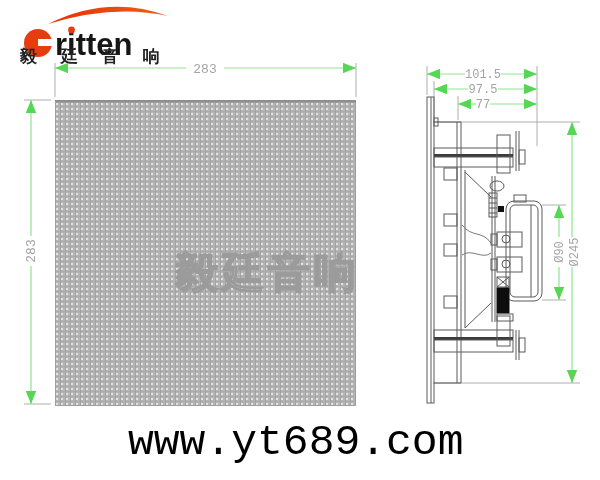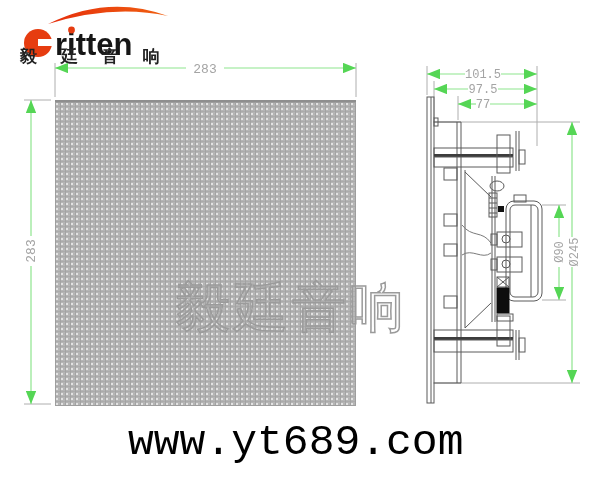--- a/index.html
+++ b/index.html
@@ -13,22 +13,22 @@
     background-color:#b5b5b5;
     background-image:
       radial-gradient(circle at 2px 2px,#e2e2e2 0.9px,rgba(0,0,0,0) 1.3px),
       repeating-linear-gradient(90deg,#a3a3a3 0 1px,rgba(0,0,0,0) 1px 5px),
       repeating-linear-gradient(0deg,#ababab 0 1px,rgba(0,0,0,0) 1px 5px);
     background-size:5px 5px,10px 10px,10px 10px;
     border-top:2px solid #8e8e8e;
     box-shadow:inset 0 0 0 1px #9e9e9e;
   }
   .watermark{
-    position:absolute;left:176px;top:281px;
-    font-size:54px;line-height:1;font-weight:400;letter-spacing:4px;
+    position:absolute;left:176px;top:252px;
+    font-size:42px;line-height:1;font-weight:700;letter-spacing:4px;
     color:transparent;-webkit-text-stroke:1.5px #9b9b9b;
     font-family:"DejaVu Sans",sans-serif;white-space:nowrap;
   }
   .website{
     position:absolute;left:128px;top:419px;
     font-size:43px;line-height:1.1;color:#000000;
     font-family:"Liberation Mono","DejaVu Sans Mono",monospace;
     white-space:nowrap;
   }
   .logo{position:absolute;left:8px;top:2px;}

